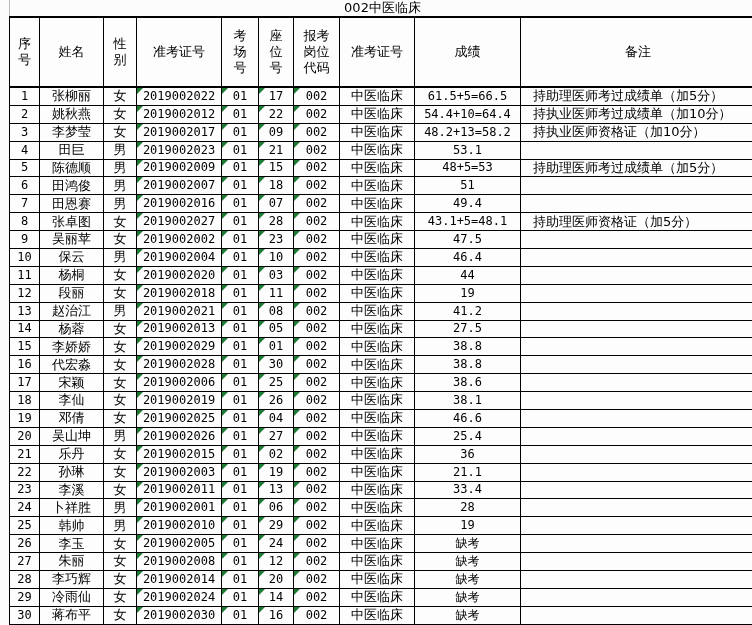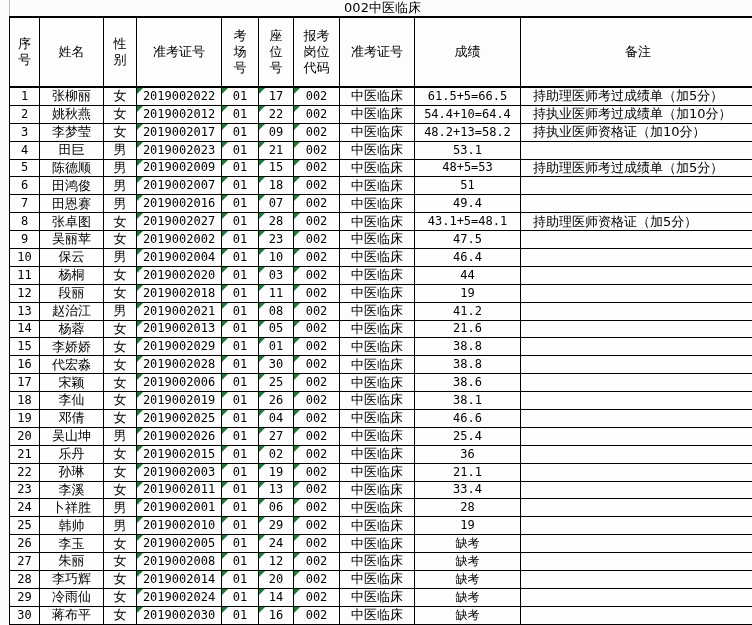--- a/index.html
+++ b/index.html
@@ -278,21 +278,21 @@
     </tr>
       <tr>
       <td class="num">14</td>
       <td>杨蓉</td>
       <td>女</td>
       <td class="num">2019002013<span class="flag"></span></td>
       <td class="num">01<span class="flag"></span></td>
       <td class="num">05<span class="flag"></span></td>
       <td class="num">002<span class="flag"></span></td>
       <td>中医临床</td>
-      <td class="num">21.6</td>
+      <td class="num">27.5</td>
       <td class="remark-cell"></td>
     </tr>
       <tr>
       <td class="num">15</td>
       <td>李娇娇</td>
       <td>女</td>
       <td class="num">2019002029<span class="flag"></span></td>
       <td class="num">01<span class="flag"></span></td>
       <td class="num">01<span class="flag"></span></td>
       <td class="num">002<span class="flag"></span></td>

